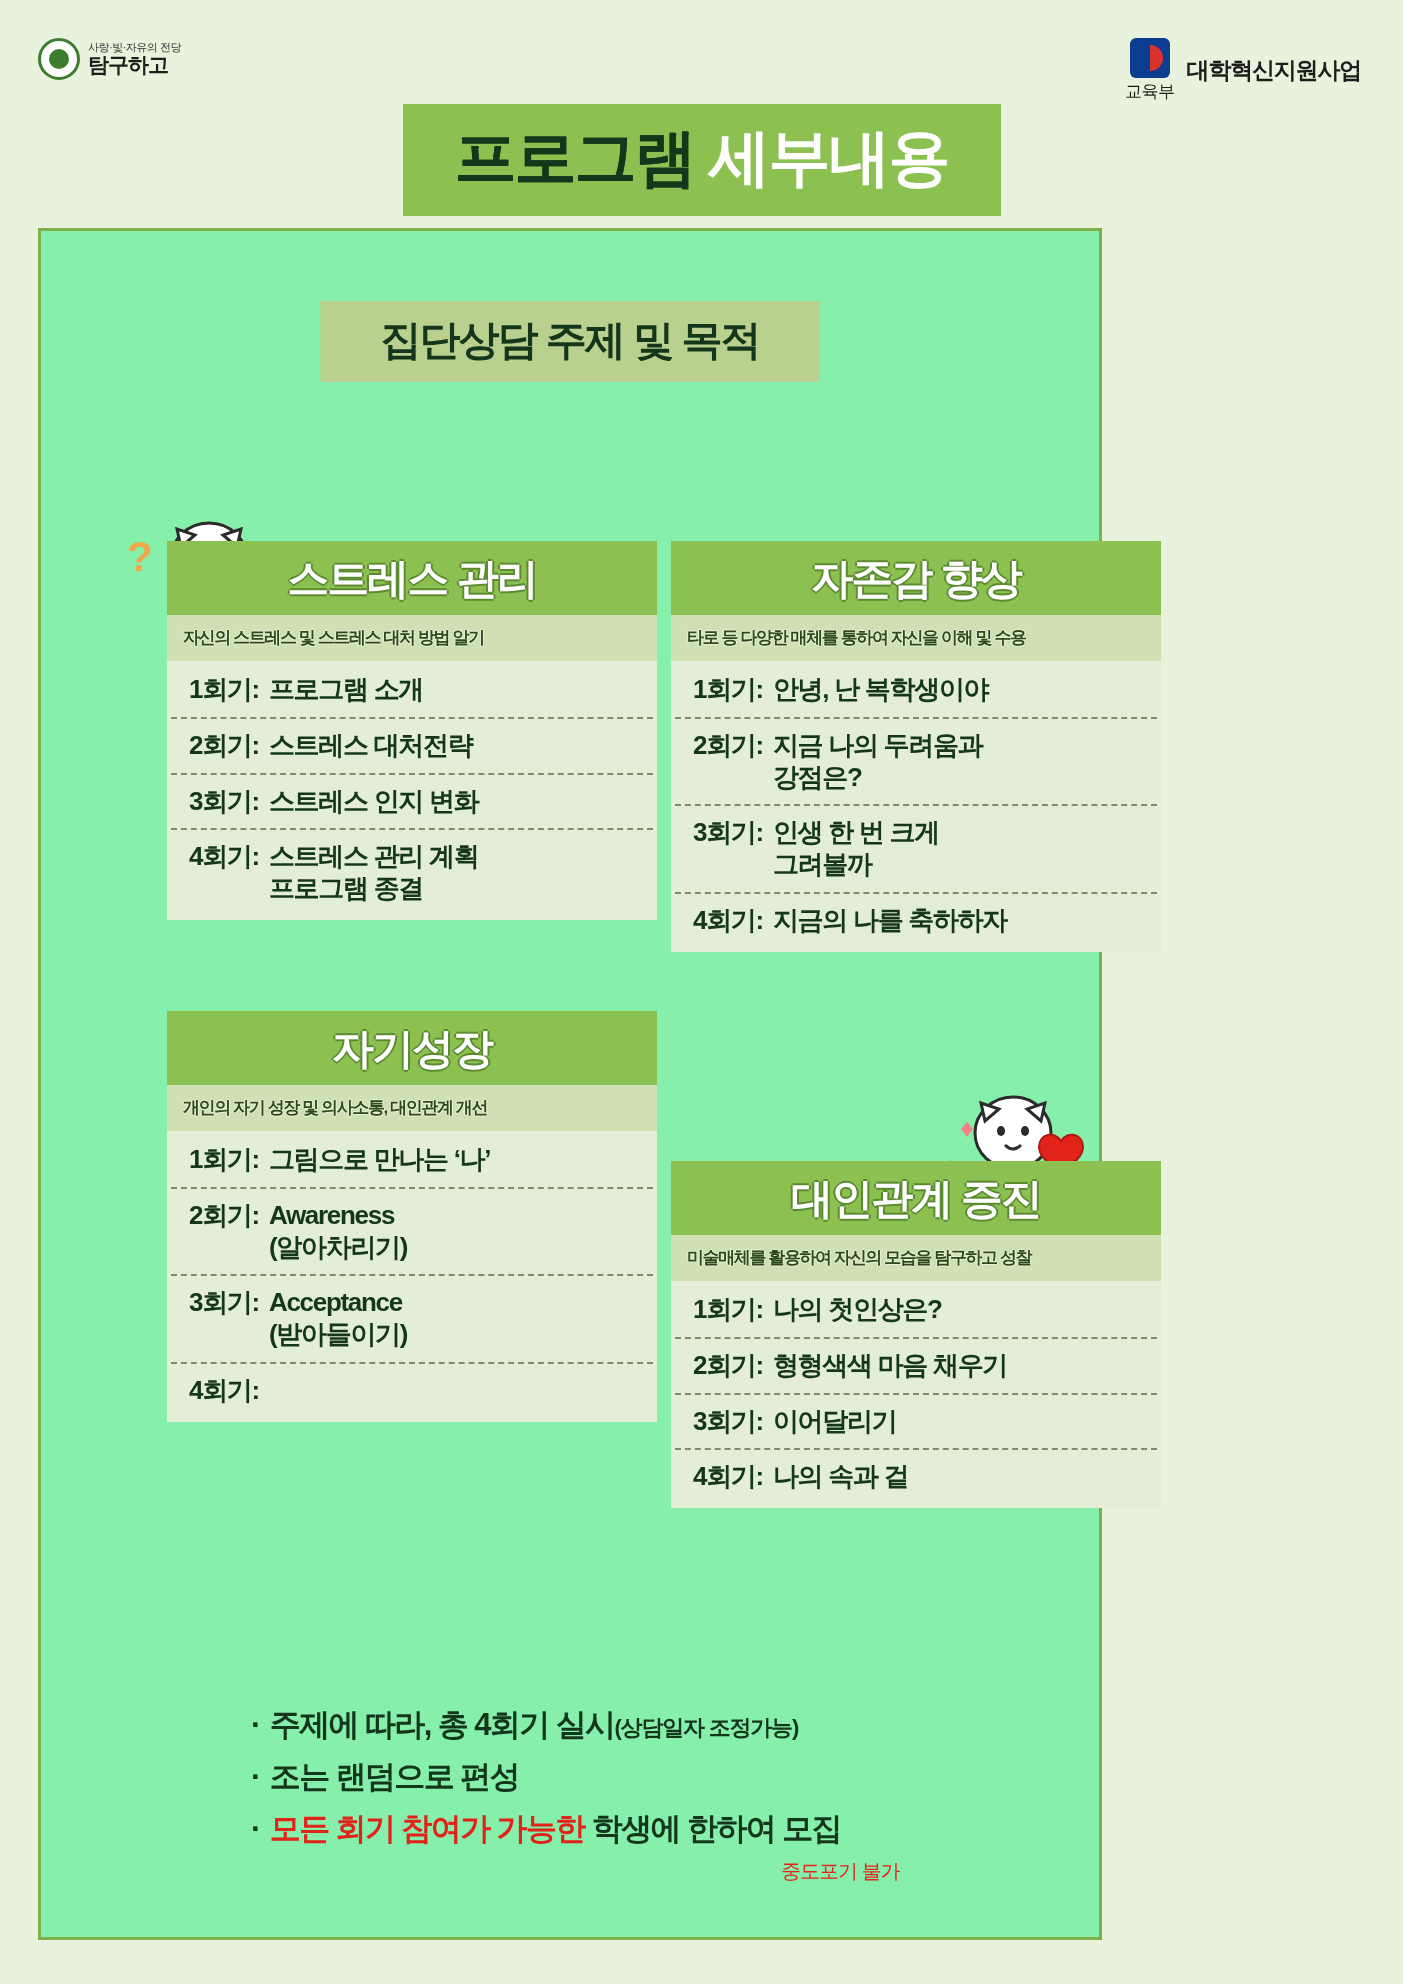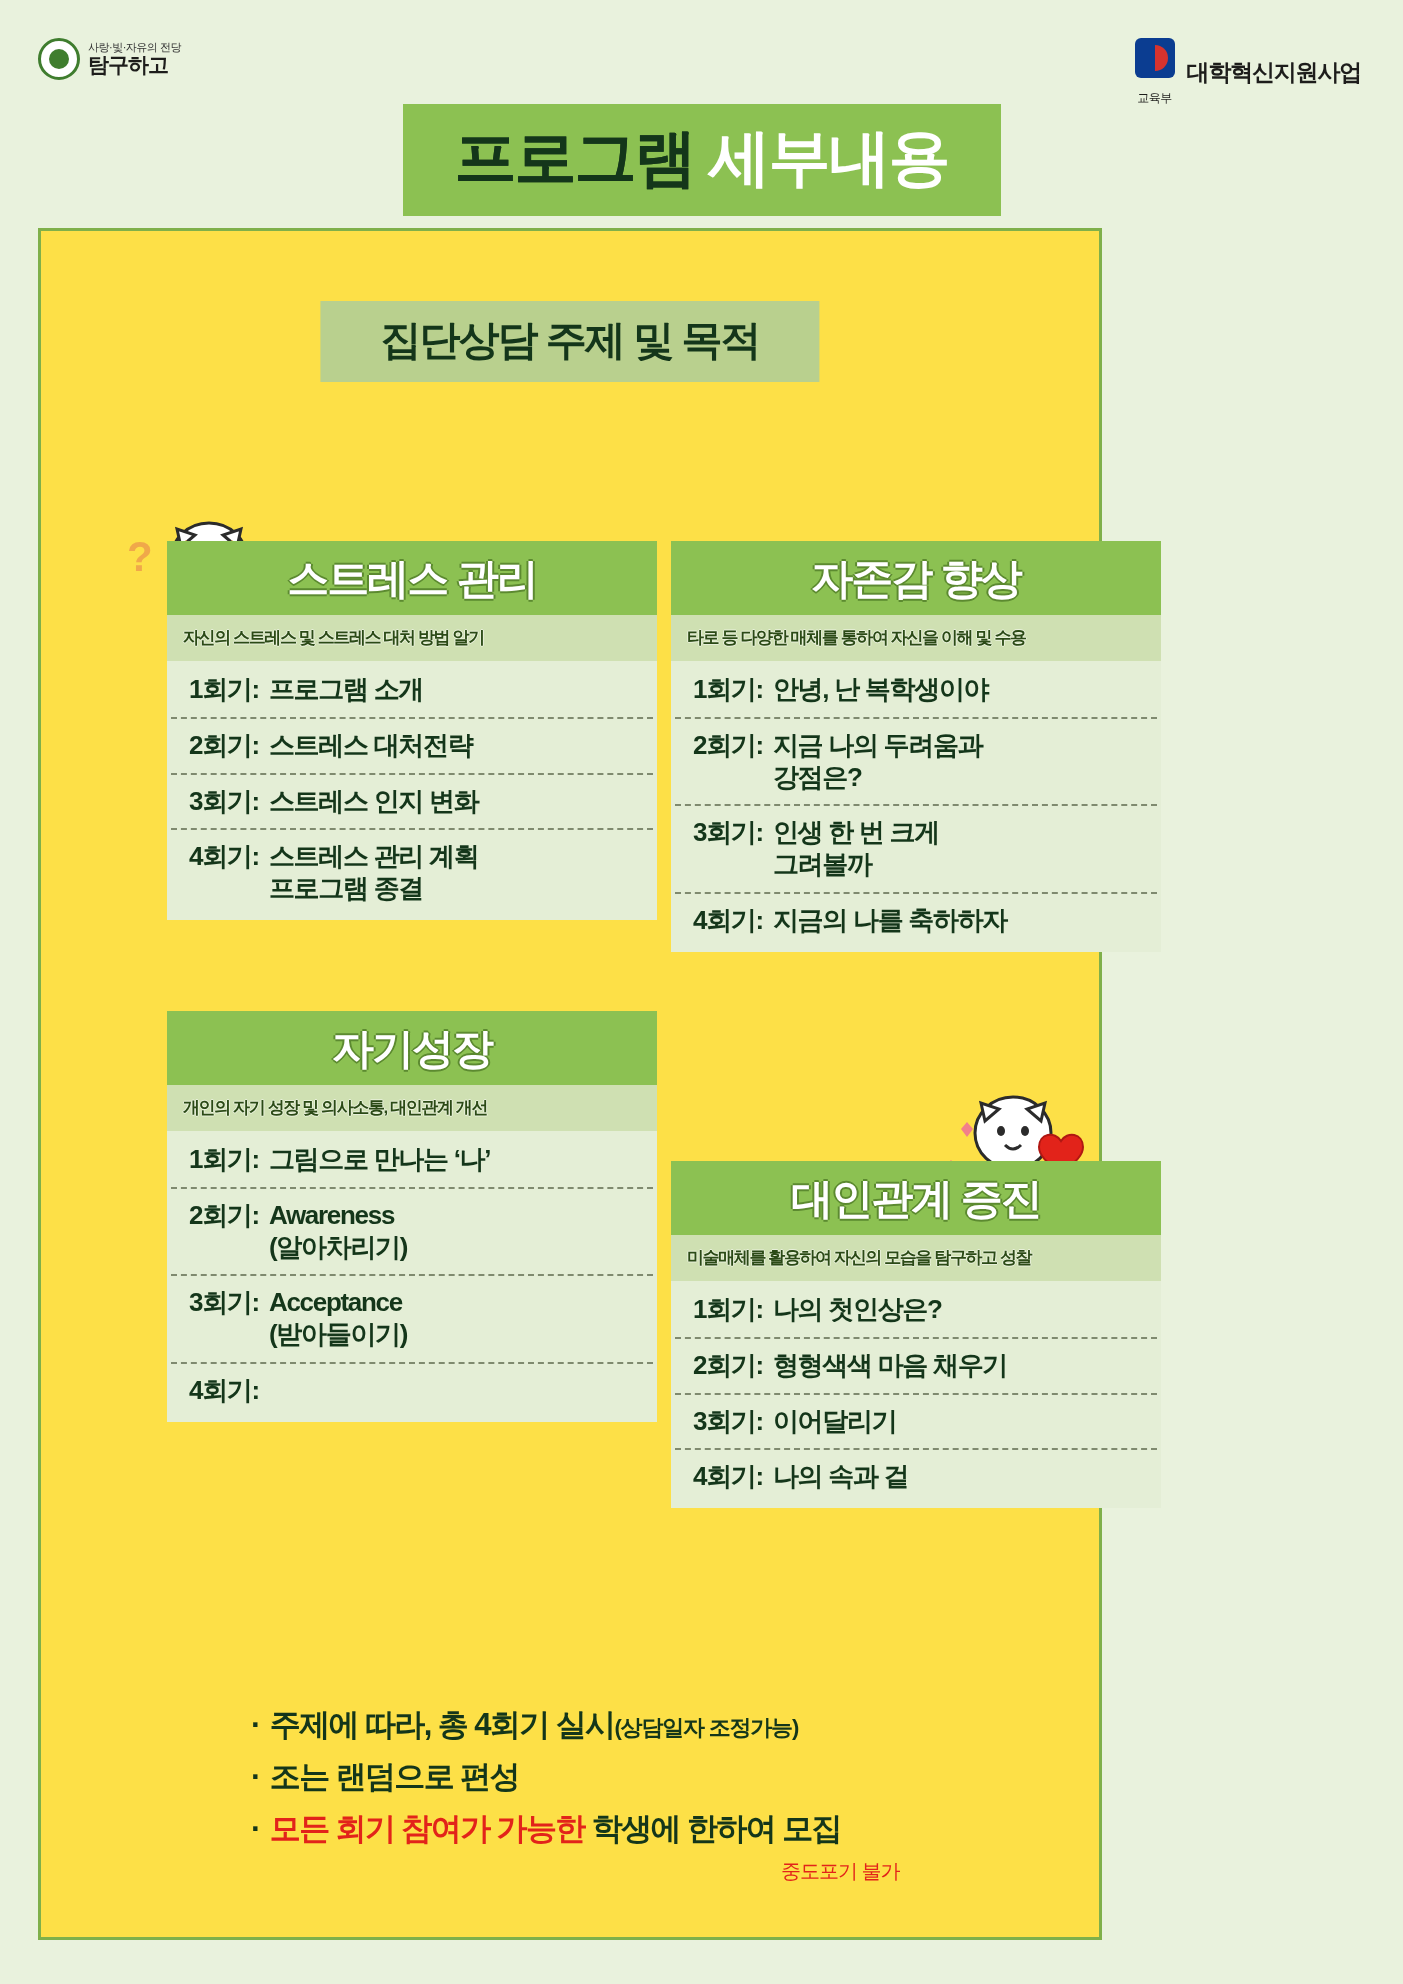--- a/index.html
+++ b/index.html
@@ -47,21 +47,21 @@
     background: #0b3d91; border-radius: 6px;
     position: relative; margin: 0 auto;
     overflow:hidden;
   }
   .gov-symbol::before{
     content:"";
     position:absolute; left:7px; top:7px; width:26px; height:26px;
     border-radius:50%;
     background: conic-gradient(#d7332e 0 50%, #0b3d91 50% 100%);
   }
-  .gov-label { font-size: 12px; margin-top: 12px; letter-spacing:-0.5px; }
+  .gov-label { font-size: 17px; margin-top: 2px; letter-spacing:-0.5px; }
   .gov-right-text { font-size: 23px; font-weight: bold; letter-spacing: -1.2px; }
 
   
   .main-title-wrap {
     position: absolute; top: 104px; left: 0; right: 0;
     display: flex; justify-content: center;
   }
   .main-title {
     background: #8cc152;
     padding: 12px 52px 16px;
@@ -73,21 +73,21 @@
   .main-title .dark {
     color: #14361a;
     text-shadow: 0 0 0 #14361a;
   }
 
   
   .panel {
     position: absolute; top: 228px; left: 38px;
     width: 1064px; height: 1712px;
     border: 3px solid #7fb04a;
-    background: #fde047;
+    background: #86efac;
   }
 
   
   .section-heading {
     position: absolute; top: 70px; left: 50%; transform: translateX(-50%);
     background: #b9d08e;
     padding: 12px 60px 14px;
     font-size: 41px; font-weight: bold; letter-spacing: -2px;
     color: #14361a;
     white-space: nowrap;

